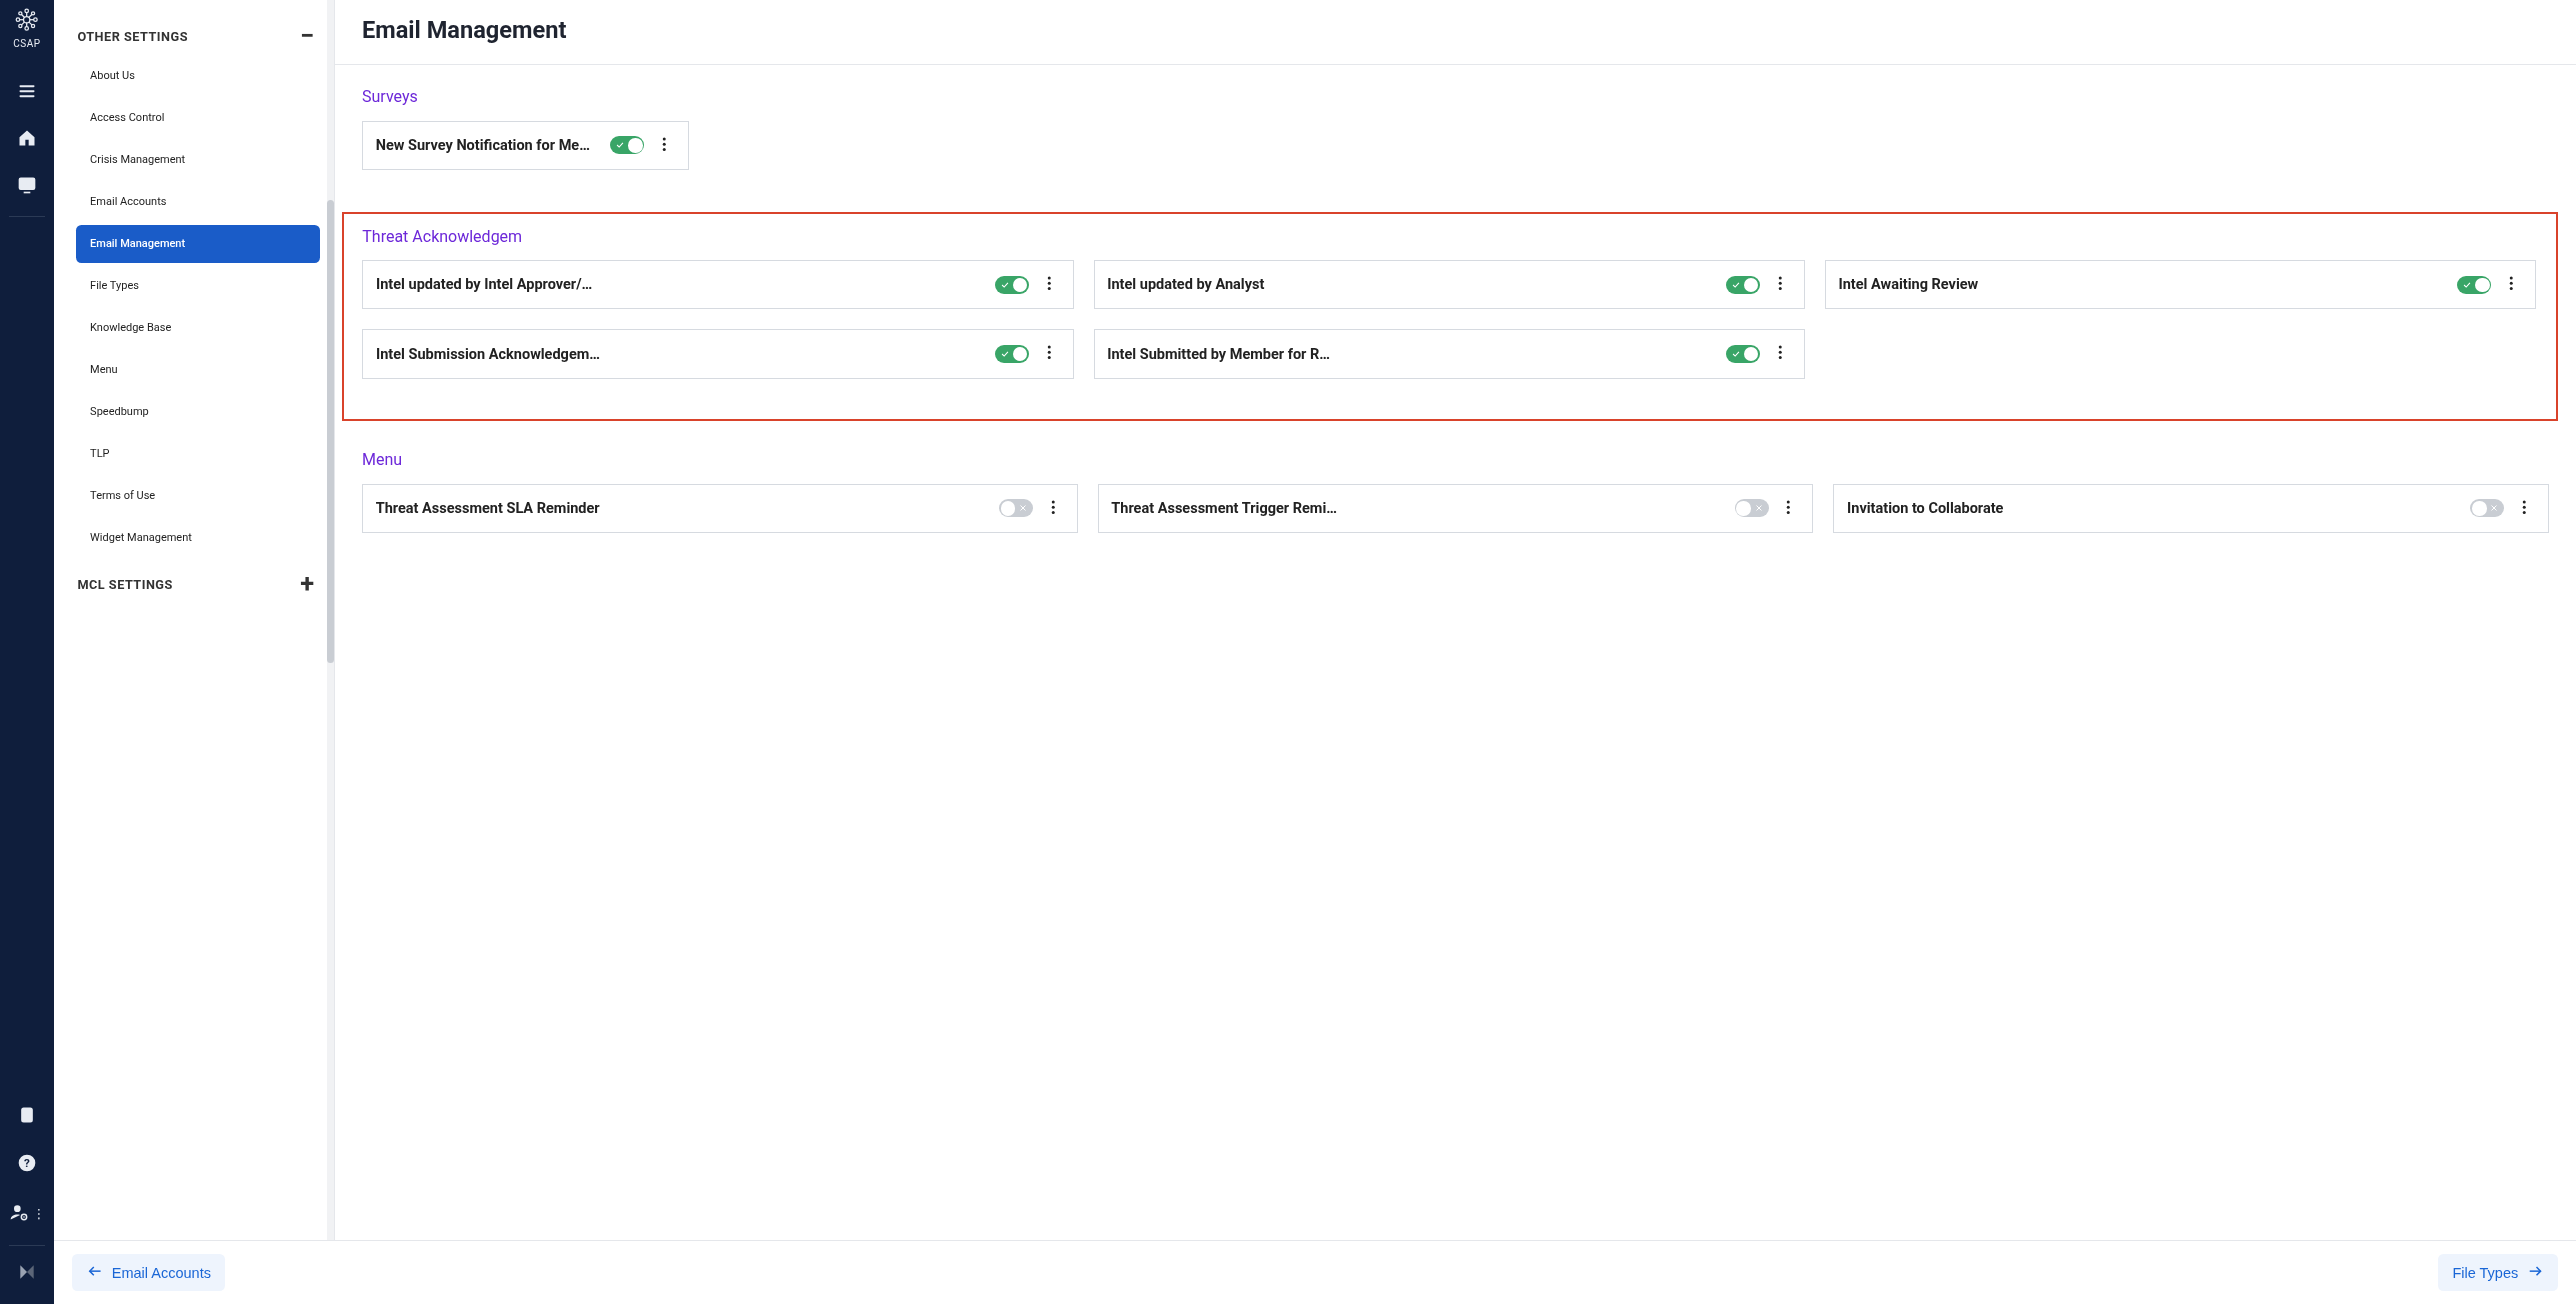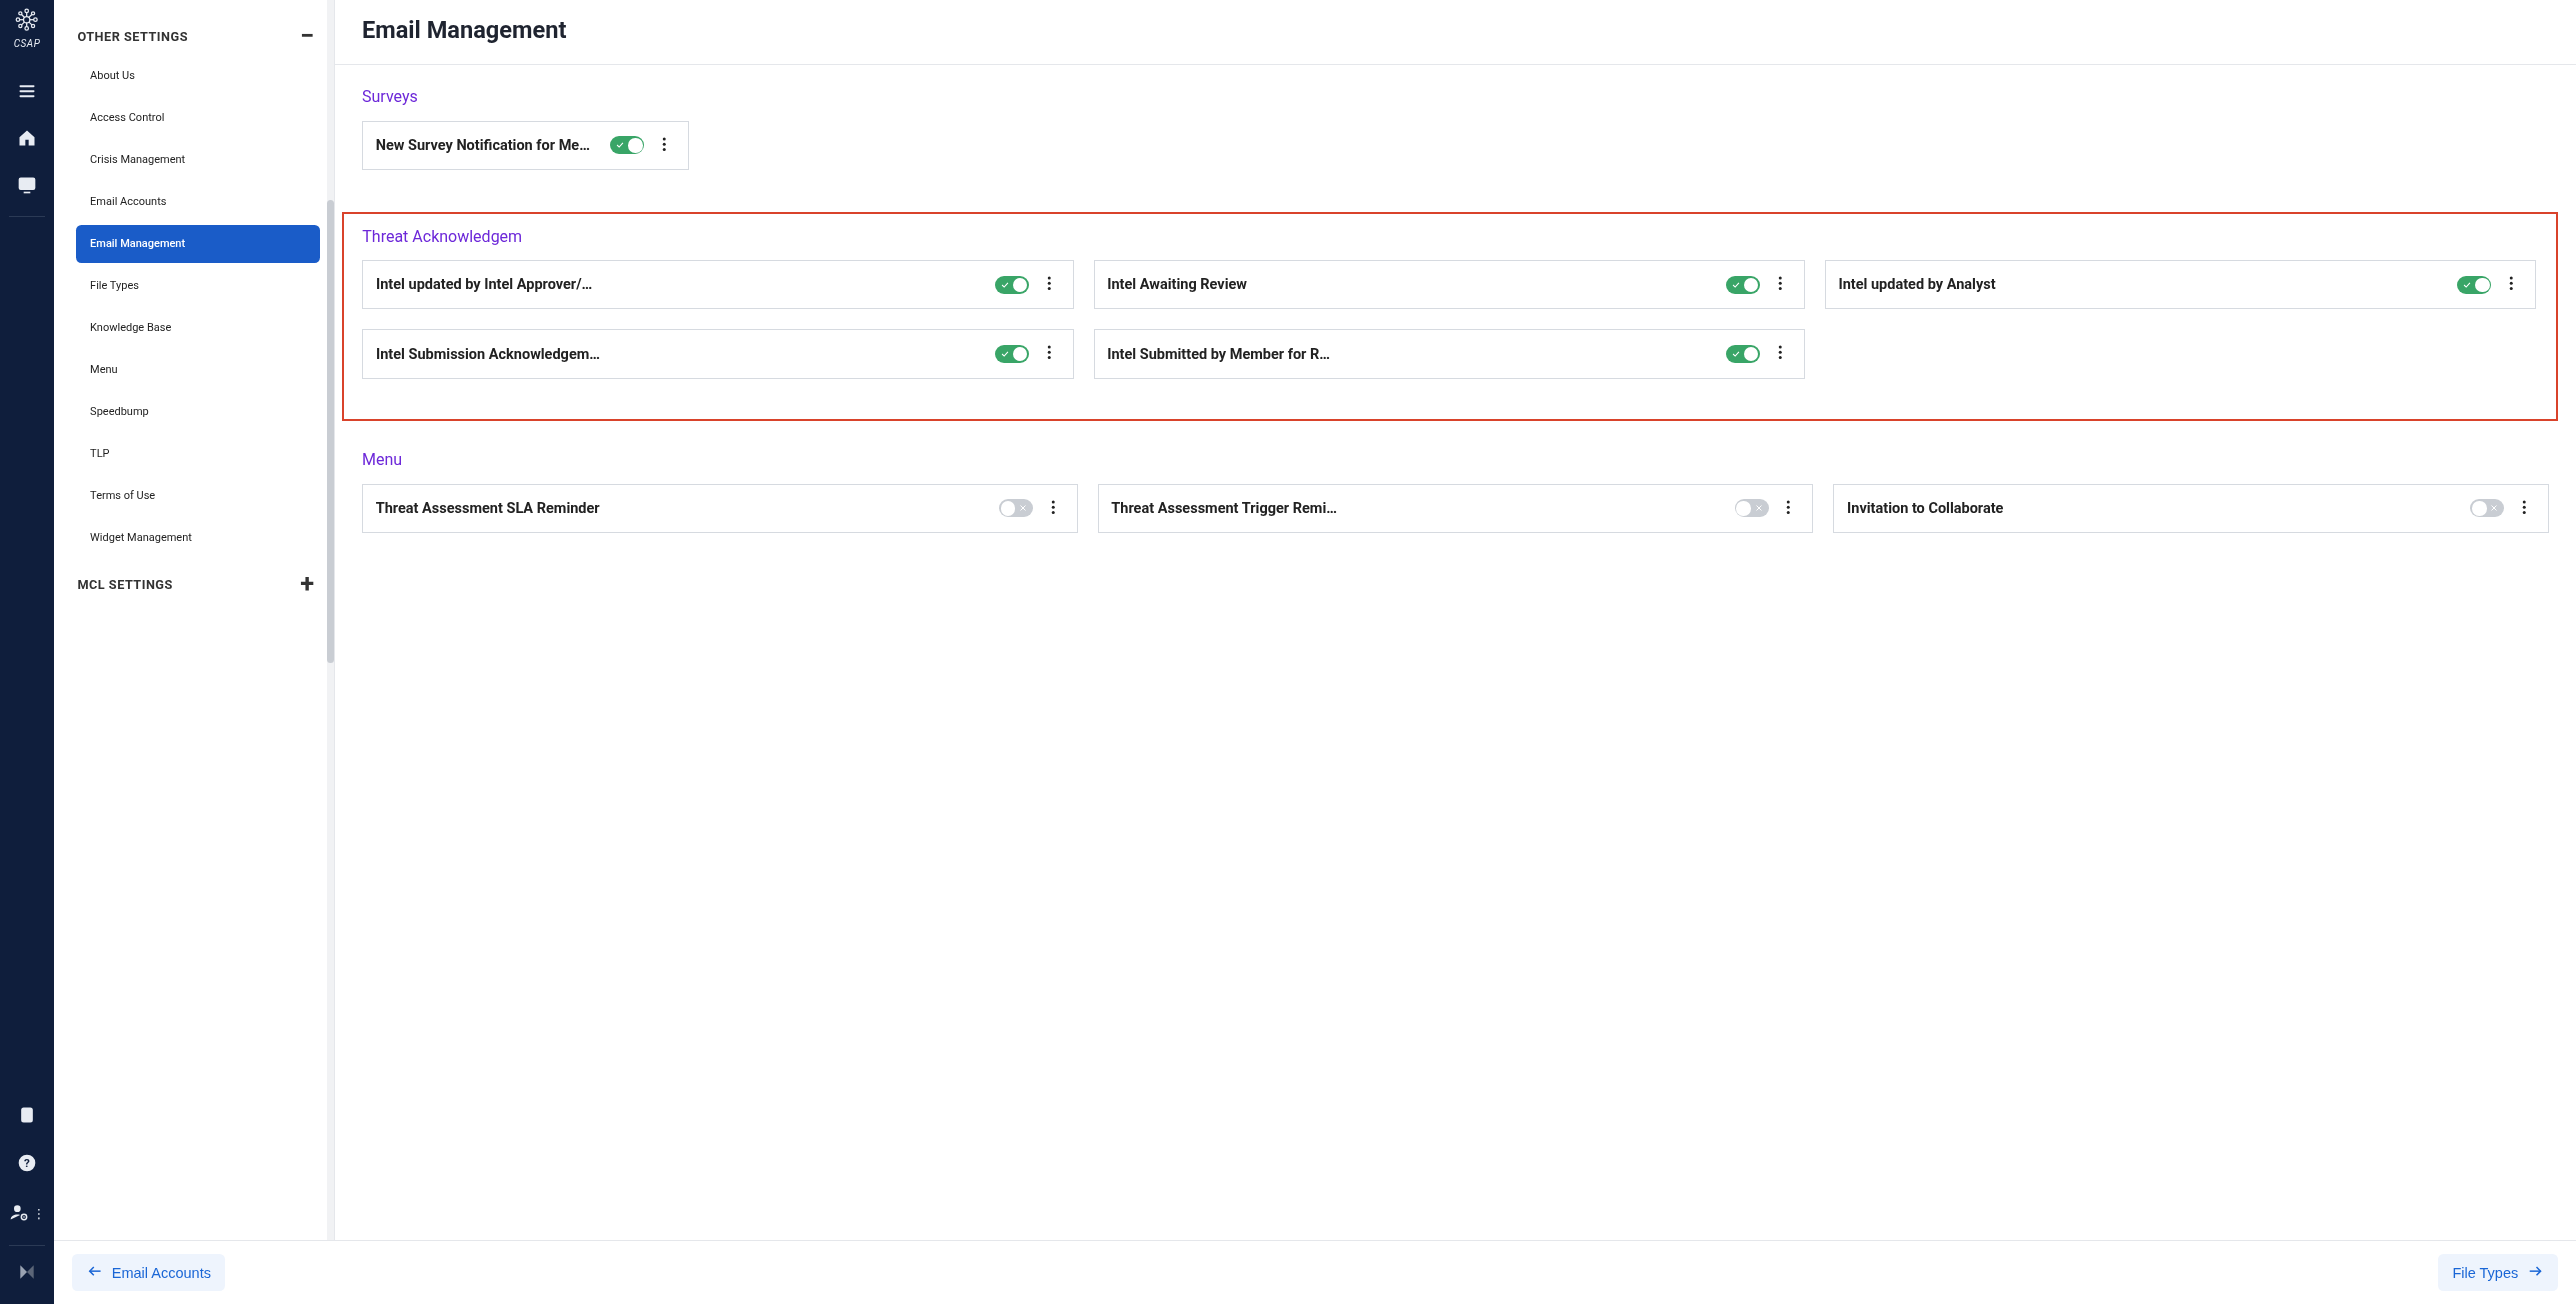--- a/index.html
+++ b/index.html
@@ -12,21 +12,21 @@
     background: #0f1e3c;
     display: flex;
     flex-direction: column;
     align-items: center;
     color: #fff;
     flex: 0 0 54px;
   }
   .rail-top { display:flex; flex-direction:column; align-items:center; width:100%; }
   .rail-bottom { margin-top:auto; display:flex; flex-direction:column; align-items:center; width:100%; padding-bottom:9px; gap:1.8px; }
   .rail-logo { margin-top:7.3px; display:flex; flex-direction:column; align-items:center; gap:1.8px; cursor:default; }
-  .rail-logo-text { font-size:10px; letter-spacing:0.5px; color:#e8ecf3;font-style:italic; }
+  .rail-logo-text { font-size:10px; letter-spacing:0.5px; color:#e8ecf3; }
   .rail-item { width:54px; height:47px; display:flex; align-items:center; justify-content:center; cursor:pointer; position:relative; }
   .rail-item svg { width:20px; height:20px; fill:#e8ecf3; }
   .rail-sep { width:36px; height:0.9px; background:#2b3a55; margin:5.4px 0; }
   .user-item { display:flex; align-items:center; justify-content:center; gap:3.6px; width:54px; height:47px; cursor:pointer; }
   .user-item svg { width:20px; height:20px; fill:#e8ecf3; }
   .user-item .dots { color:#e8ecf3; font-size:12.7px; line-height:1; }
 
   
   .sidebar {
     width: 281px;
@@ -363,39 +363,39 @@
                   </div>
                   <button class="kebab">
                     <span><svg viewBox="0 0 6 20">
                         <circle cx="3" cy="3" r="2"></circle>
                         <circle cx="3" cy="10" r="2"></circle>
                         <circle cx="3" cy="17" r="2"></circle>
                       </svg></span>
                   </button>
                 </div>
                 <div class="card">
+                  <div class="title">Intel updated by Analyst</div>
+                  <div class="switch on">
+                    <span class="mark">
+                      <svg viewBox="0 0 24 24">
+                        <polyline points="5 12 10 17 19 7"></polyline>
+                      </svg>
+                    </span>
+                    <span class="knob"></span>
+                  </div>
+                  <button class="kebab">
+                    <span><svg viewBox="0 0 6 20">
+                        <circle cx="3" cy="3" r="2"></circle>
+                        <circle cx="3" cy="10" r="2"></circle>
+                        <circle cx="3" cy="17" r="2"></circle>
+                      </svg></span>
+                  </button>
+                </div>
+                <div class="card">
                   <div class="title">Intel Awaiting Review</div>
-                  <div class="switch on">
-                    <span class="mark">
-                      <svg viewBox="0 0 24 24">
-                        <polyline points="5 12 10 17 19 7"></polyline>
-                      </svg>
-                    </span>
-                    <span class="knob"></span>
-                  </div>
-                  <button class="kebab">
-                    <span><svg viewBox="0 0 6 20">
-                        <circle cx="3" cy="3" r="2"></circle>
-                        <circle cx="3" cy="10" r="2"></circle>
-                        <circle cx="3" cy="17" r="2"></circle>
-                      </svg></span>
-                  </button>
-                </div>
-                <div class="card">
-                  <div class="title">Intel updated by Analyst</div>
                   <div class="switch on">
                     <span class="mark">
                       <svg viewBox="0 0 24 24">
                         <polyline points="5 12 10 17 19 7"></polyline>
                       </svg>
                     </span>
                     <span class="knob"></span>
                   </div>
                   <button class="kebab">
                     <span><svg viewBox="0 0 6 20">

